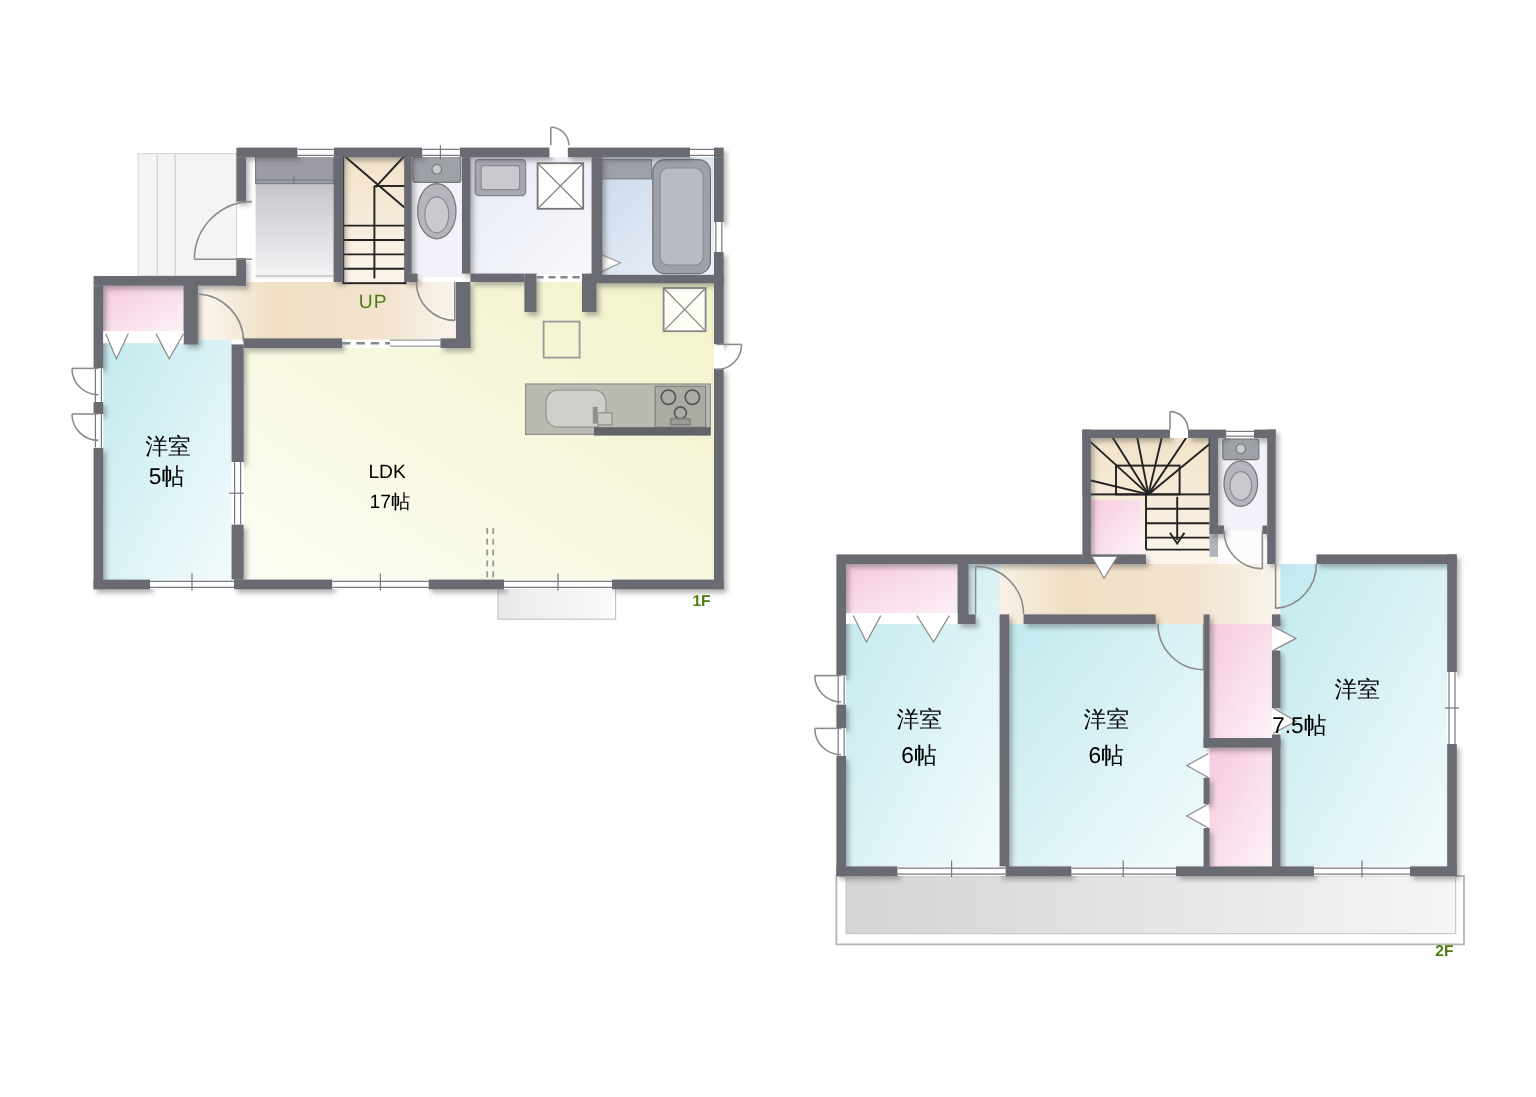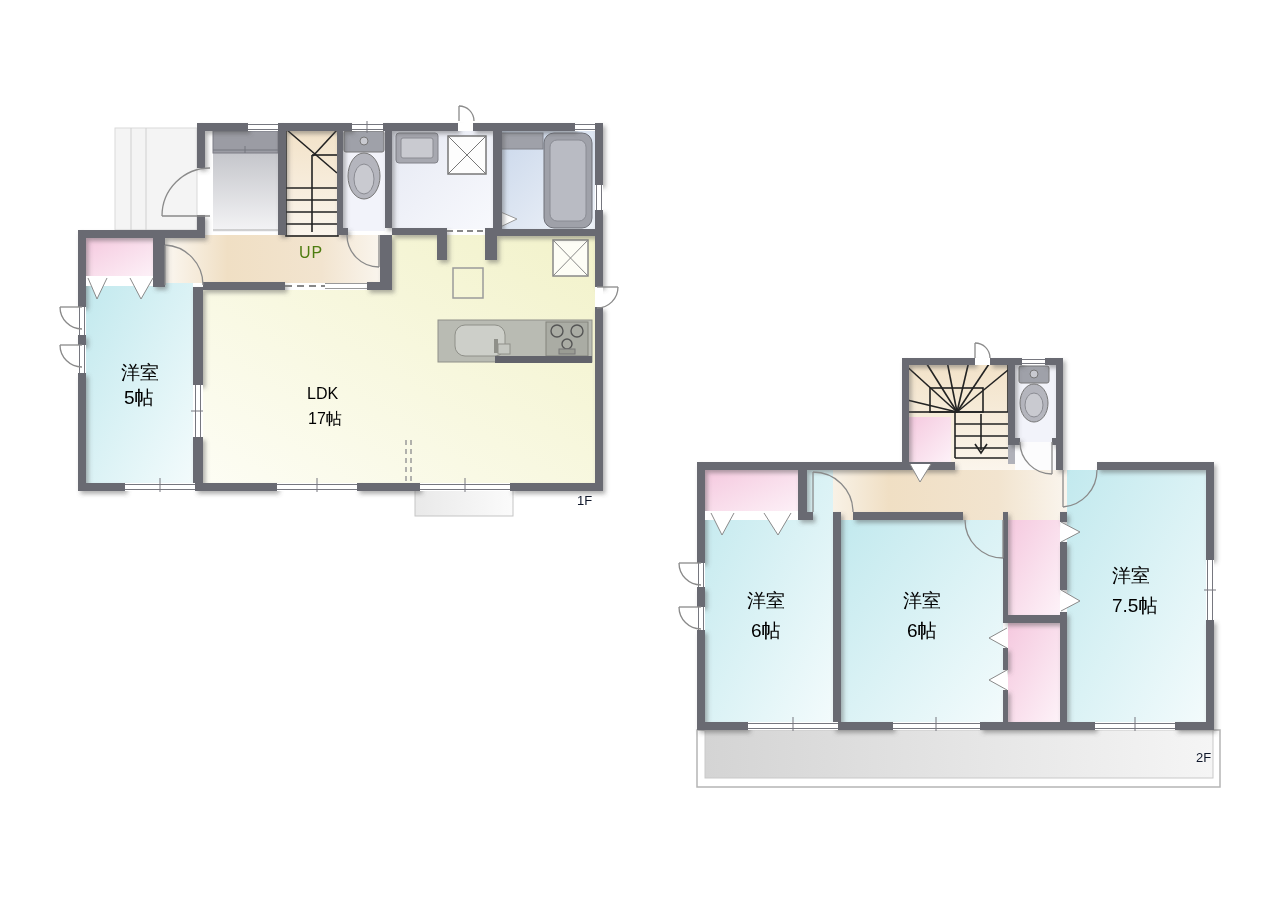--- a/index.html
+++ b/index.html
@@ -3,21 +3,21 @@
 <meta charset="utf-8">
 <style>
   html,body{margin:0;padding:0;background:#ffffff;}
   .plan{position:relative;width:1280px;height:914px;background:#fff;overflow:hidden;
         font-family:"Liberation Sans","DejaVu Sans",sans-serif;}
   .plan svg{position:absolute;left:0;top:0;}
   .lbl{position:absolute;color:#000000;white-space:nowrap;line-height:1;}
   .room-lbl{font-size:19px;}
   .big-lbl{font-size:16px;margin-top:37px;}
   .up-lbl{font-size:16px;letter-spacing:1px;color:#4d7c0f;}
-  .fl-lbl{font-size:13px;color:#0f172a;}
+  .fl-lbl{font-size:13px;color:#4d7c0f;font-weight:bold;}
 </style>
 </head>
 <body>
 
 <div class="plan">
 <svg width="1280" height="914" viewBox="0 0 1280 914">
   <defs>
     <linearGradient id="gCyan" x1="0" y1="0" x2="1" y2="1">
       <stop offset="0" stop-color="#c2e9ee"></stop>
           <stop offset="1" stop-color="#f3fbfc"></stop>
@@ -467,15 +467,15 @@
   <div class="lbl big-lbl" style="left:307px;top:349px">LDK</div>
   <div class="lbl big-lbl" style="left:308px;top:374px">17帖</div>
   <div class="lbl up-lbl" style="left:299px;top:245px">UP</div>
   <div class="lbl fl-lbl" style="left:577px;top:494px">1F</div>
 
   <div class="lbl room-lbl" style="left:747px;top:591px">洋室</div>
   <div class="lbl room-lbl" style="left:751px;top:621px">6帖</div>
   <div class="lbl room-lbl" style="left:903px;top:591px">洋室</div>
   <div class="lbl room-lbl" style="left:907px;top:621px">6帖</div>
   <div class="lbl room-lbl" style="left:1112px;top:566px">洋室</div>
-  <div class="lbl room-lbl" style="left:1112px;top:596px">7.5帖</div>
-  <div class="lbl fl-lbl" style="left:1196px;top:751px">2F</div>
+  <div class="lbl room-lbl" style="left:1060px;top:596px">7.5帖</div>
+  <div class="lbl fl-lbl" style="left:1196px;top:786px">2F</div>
 </div>
 
 </body></html>

